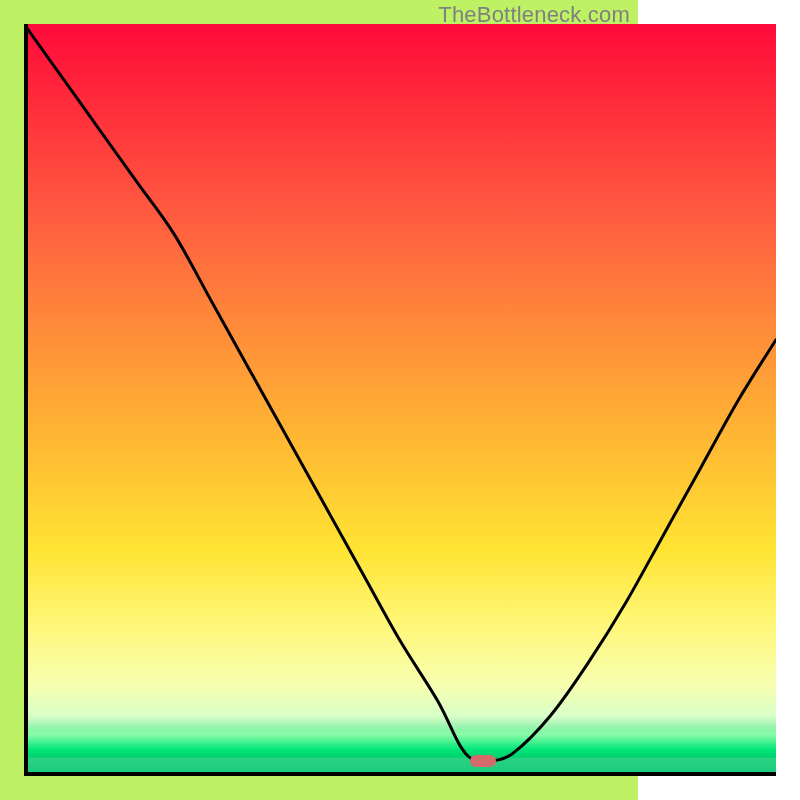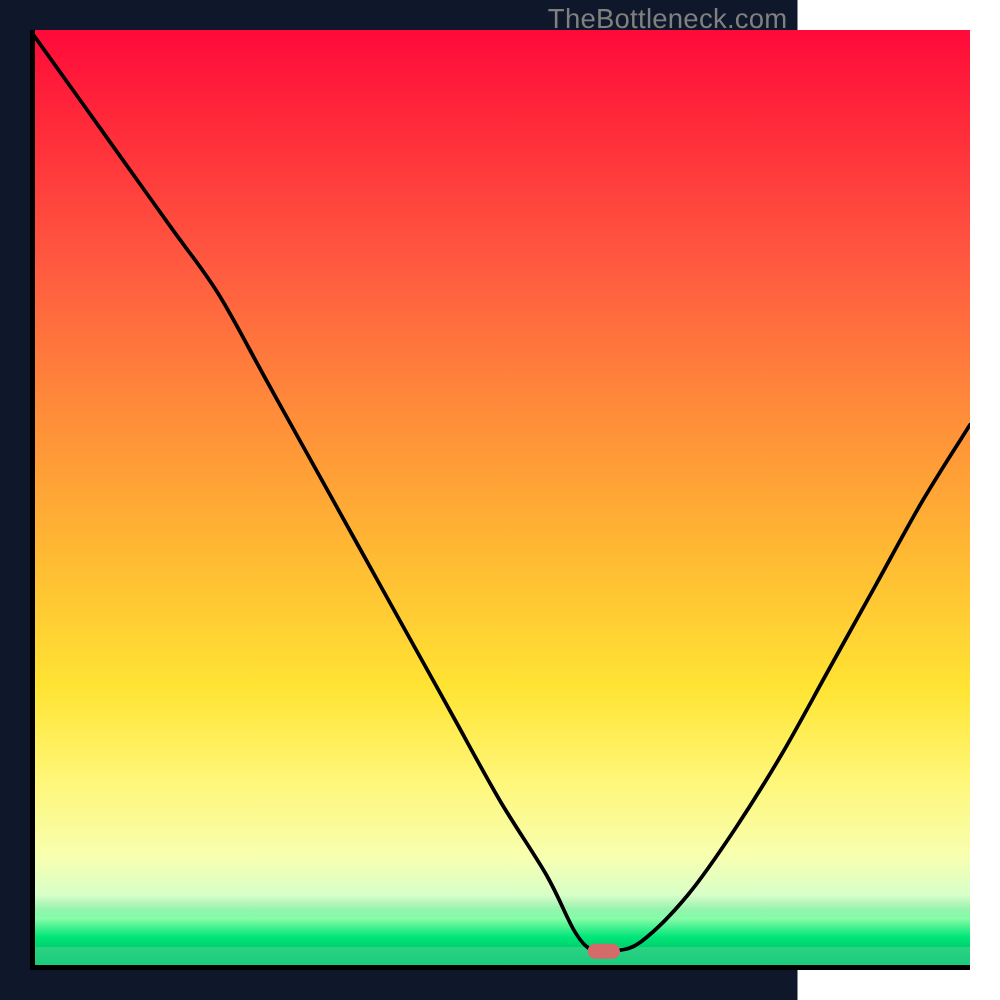--- a/index.html
+++ b/index.html
@@ -7,21 +7,21 @@
     padding: 0;
     width: 800px;
     height: 800px;
     overflow: hidden;
     font-family: Arial, Helvetica, sans-serif;
   }
   .chart-container {
     position: relative;
     width: 638px;
     height: 800px;
-    background: #0f172a;
+    background: #bef264;
   }
   .plot-area {
     position: absolute;
     left: 24px;
     top: 24px;
     width: 752px;
     height: 752px;
     box-sizing: border-box;
   }
   .gradient-bg {

